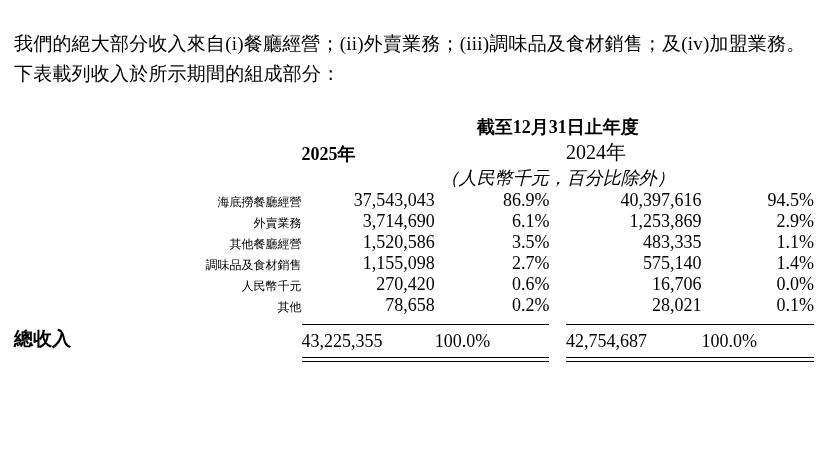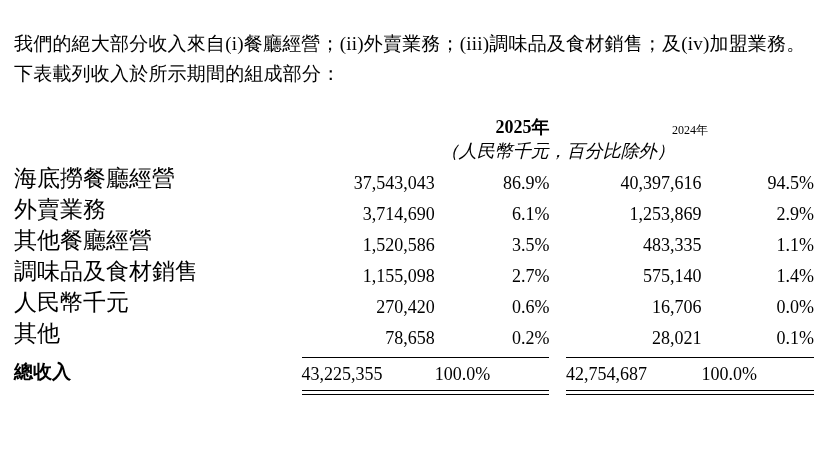--- a/index.html
+++ b/index.html
@@ -44,40 +44,40 @@
   .col-p2 { width: 108px; }
   .spacer-col { width: 16px; }
 
   .hdr-period {
     text-align: center;
     font-weight: bold;
     font-size: 18px;
     padding-bottom: 6px;
   }
   .hdr-year-cur {
-    text-align: right;
+    text-align: left;
     font-weight: bold;
     font-size: 18px;
     padding-bottom: 2px;
   }
   .hdr-year-prev {
-    text-align: center;
-    font-size: 12px;
+    text-align: left;
+    font-size: 20px;
     padding-bottom: 2px;
     margin-top: 28px;
   }
   .hdr-units {
     text-align: center;
     font-style: italic;
     font-size: 18px;
     padding-bottom: 16px;
   }
   .row-label {
-    text-align: left;
-    font-size: 23px;
+    text-align: right;
+    font-size: 12px;
     padding: 4px 0 4px 0;
     white-space: nowrap;
   }
   .num {
     text-align: right;
     font-size: 18px;
     padding: 4px 4px 4px 0;
     white-space: nowrap;
     font-variant-numeric: tabular-nums;
   }
@@ -128,20 +128,24 @@
       <col class="col-label">
       <col class="col-v1">
       <col class="col-p1">
       <col class="spacer-col">
       <col class="col-v2">
       <col class="col-p2">
     </colgroup>
     <thead>
       <tr>
         <td class="blankcell"></td>
+        <td class="hdr-period" colspan="5">截至12月31日止年度</td>
+      </tr>
+      <tr>
+        <td class="blankcell"></td>
         <td class="hdr-year-cur" colspan="2">2025年</td>
         <td class="blankcell"></td>
         <td class="hdr-year-prev" colspan="2">2024年</td>
       </tr>
       <tr>
         <td class="blankcell"></td>
         <td class="hdr-units" colspan="5">（人民幣千元，百分比除外）</td>
       </tr>
     </thead>
     <tbody>

